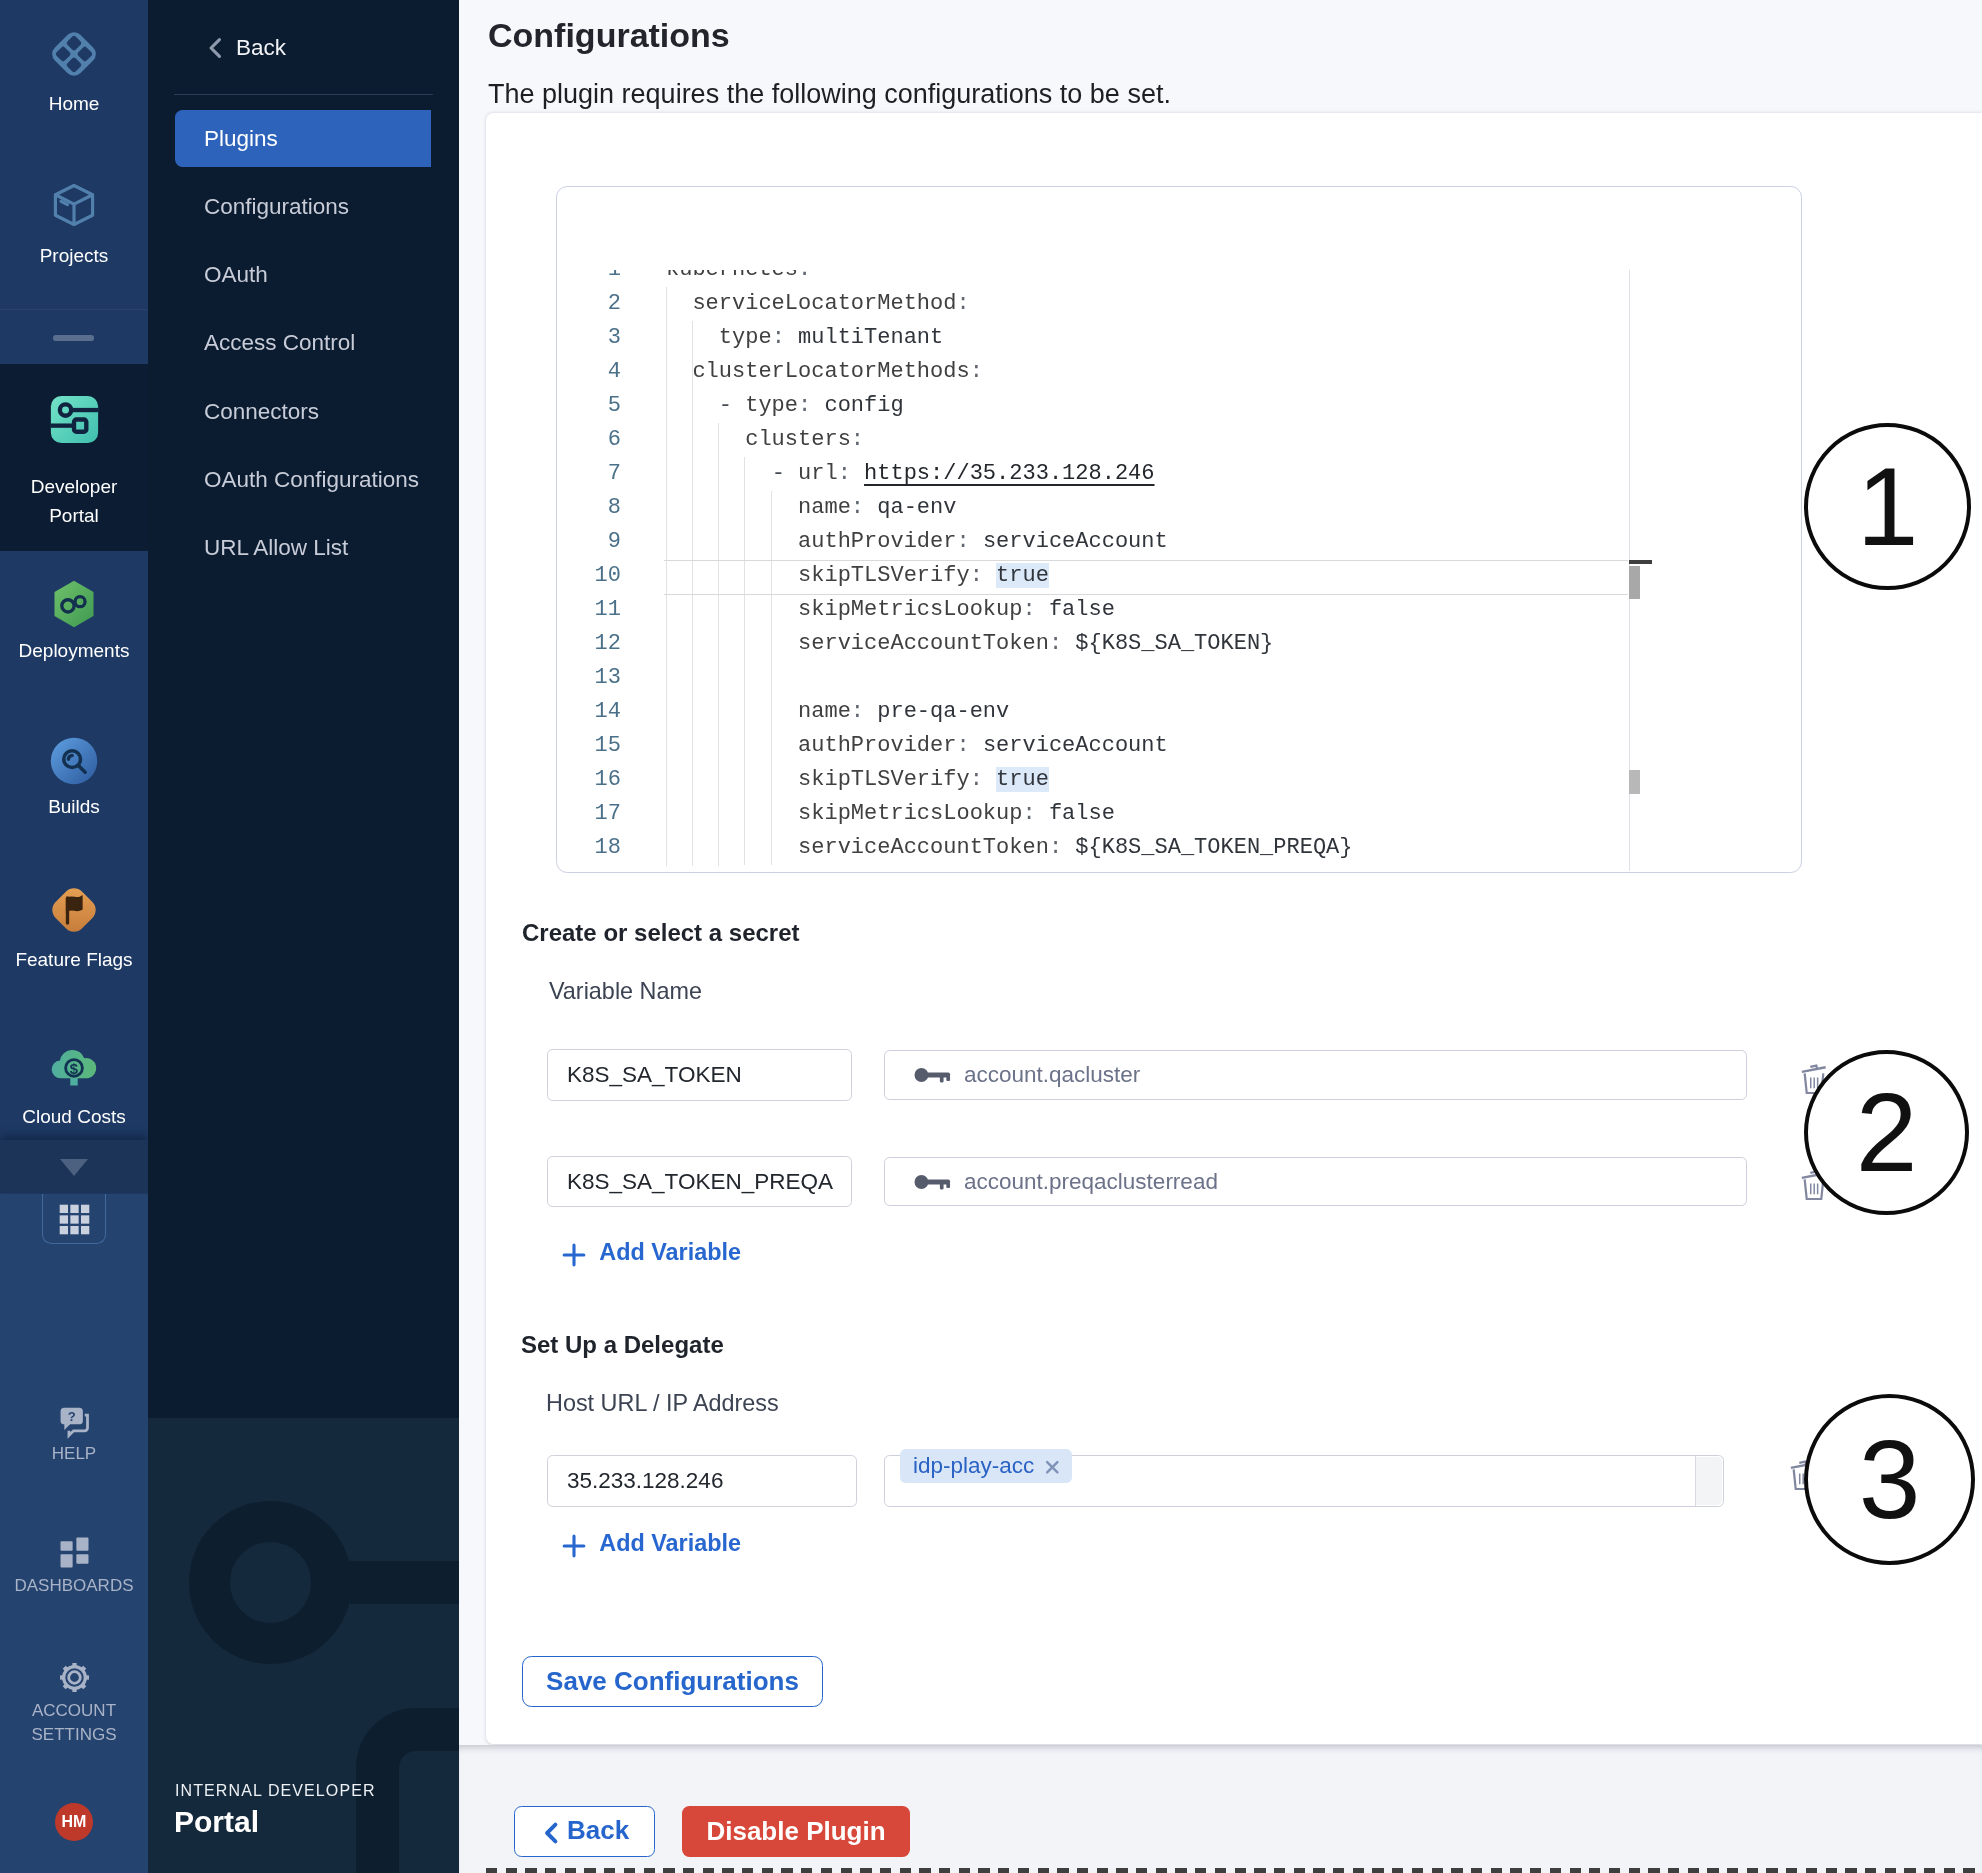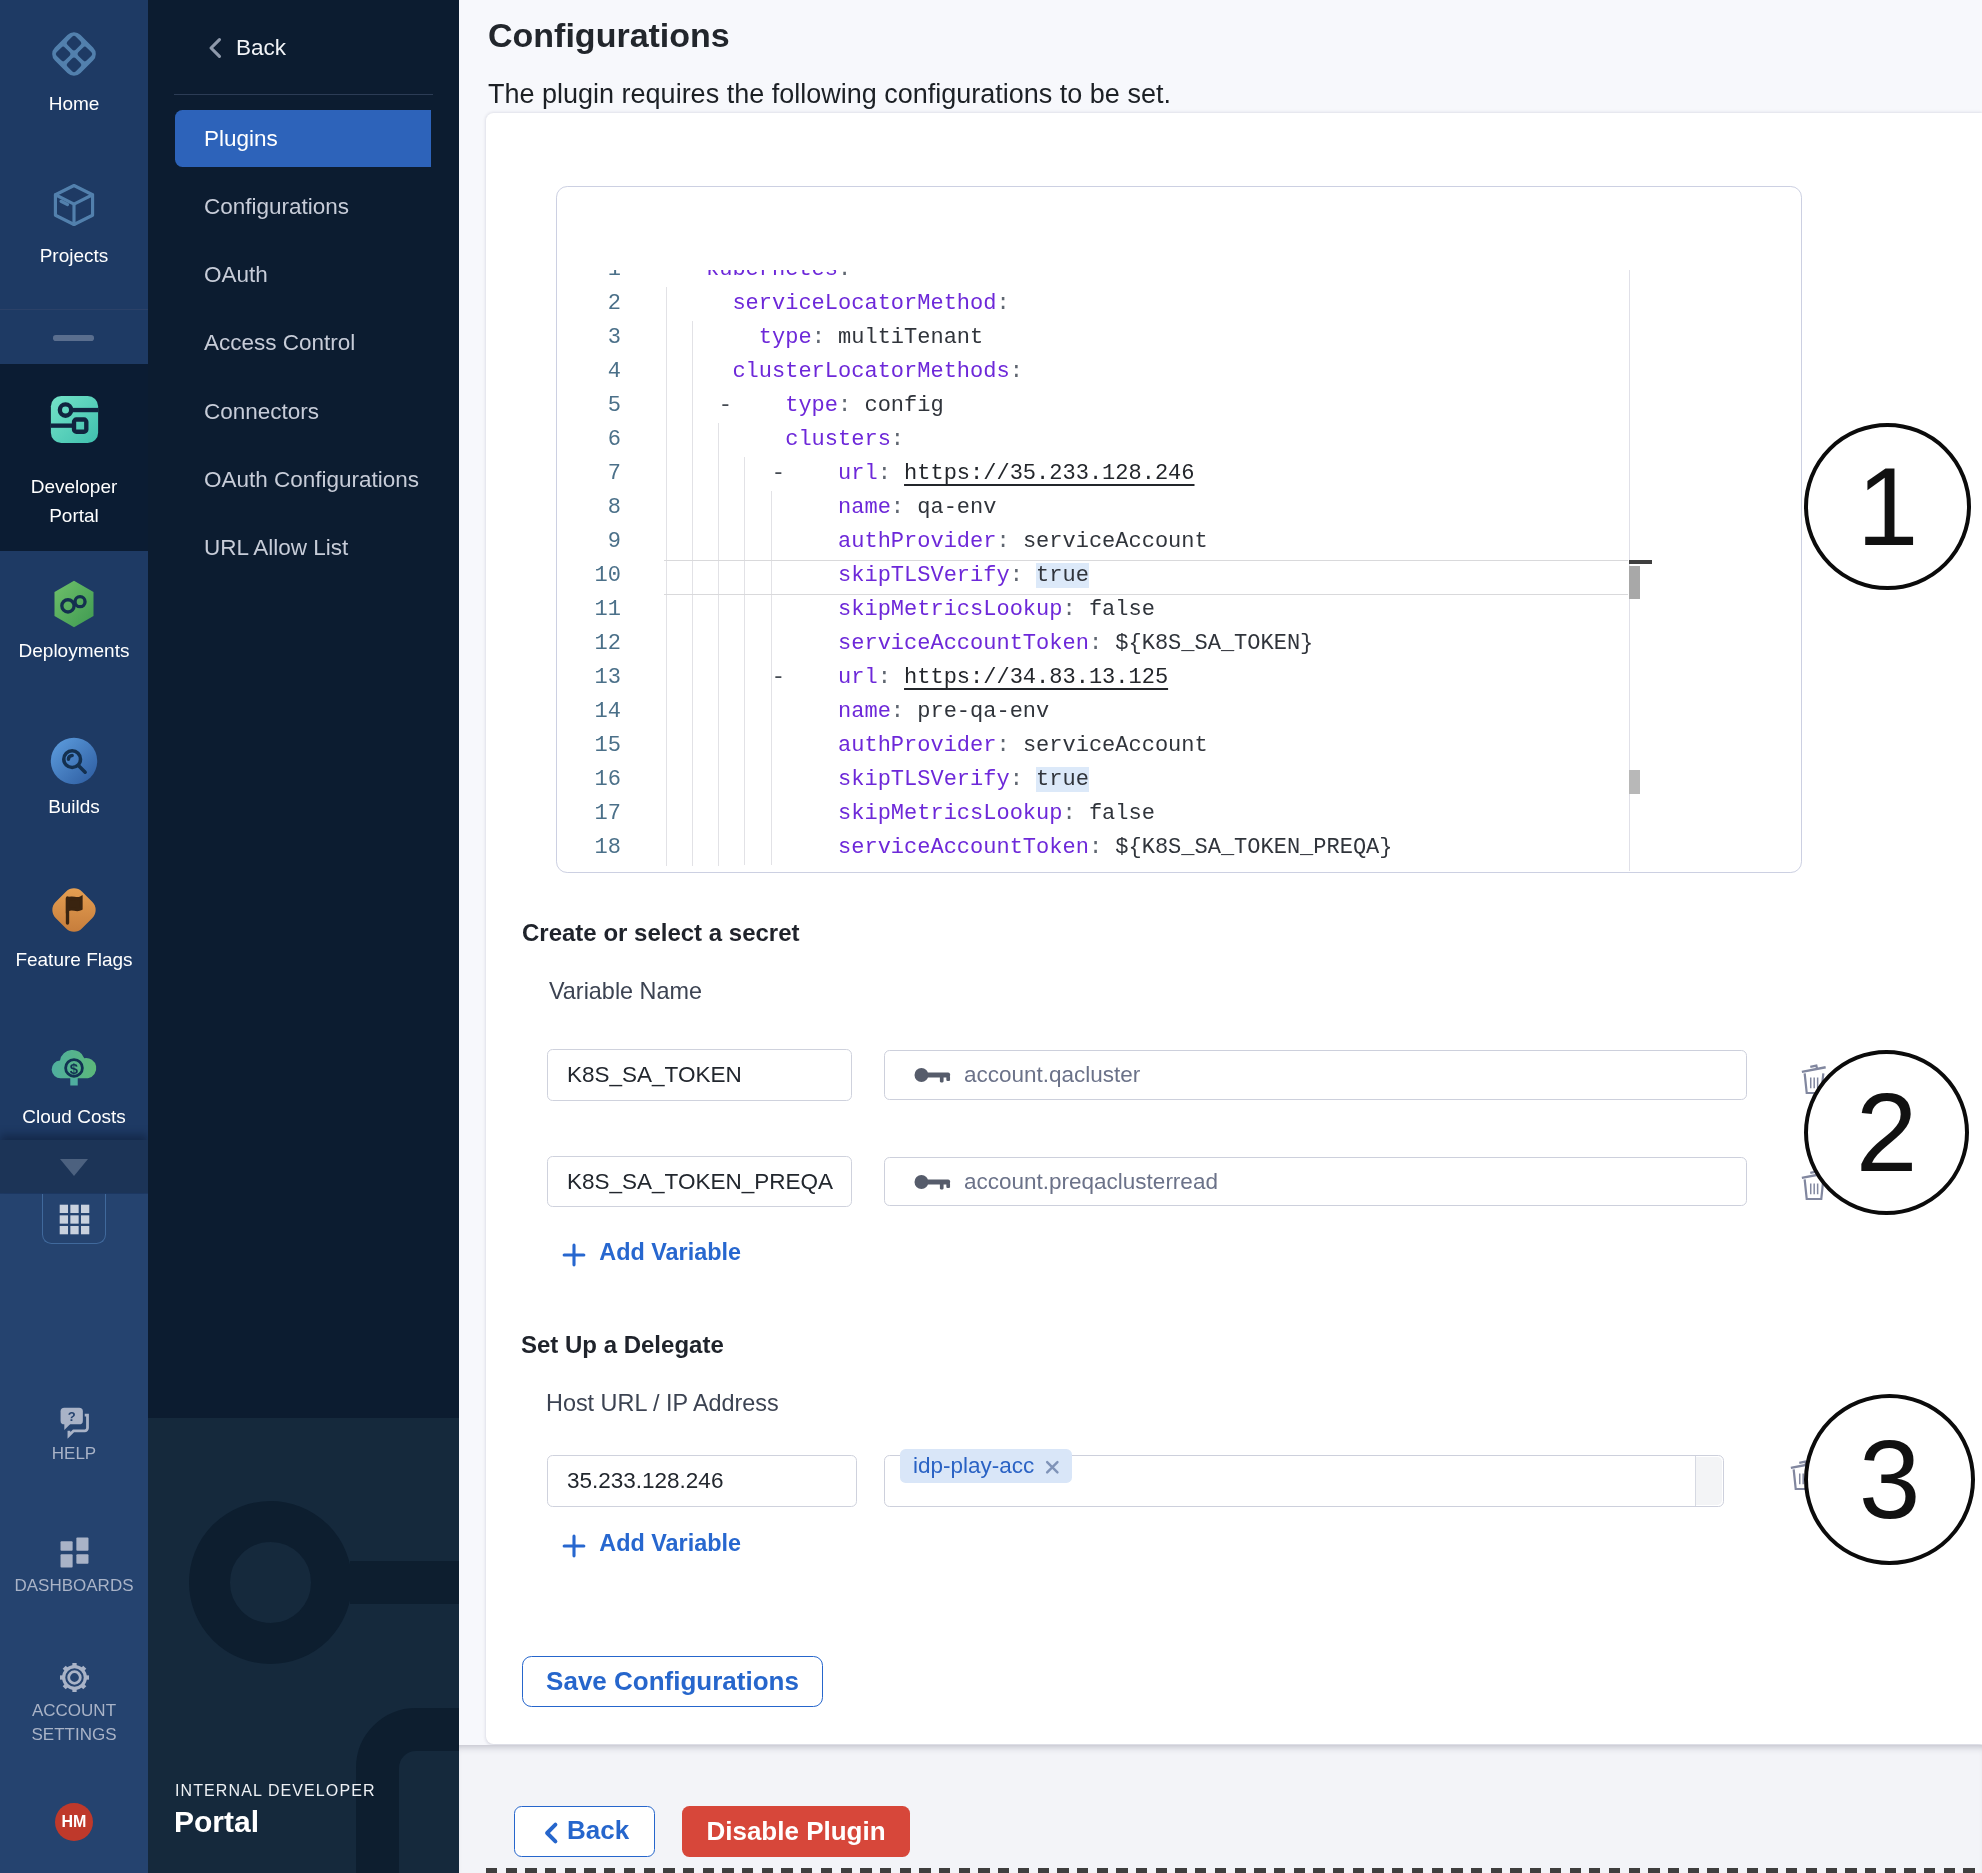--- a/index.html
+++ b/index.html
@@ -61,21 +61,21 @@
 #ycopy { position:absolute; left:373px; top:23.4px; line-height:0; }
 #yread { position:absolute; left:880px; top:28px; width:119px; height:36px; border:1.4px solid #ccd0dd;
   border-radius:7.5px; font-size:20.6px; color:#272b33; text-align:center; line-height:34px; background:#fff; }
 #yedit { position:absolute; left:1035px; top:20.6px; width:178px; height:55px; border:1.9px solid #2766cf;
   border-radius:9.4px; font-size:26px; font-weight:bold; color:#2766cf; text-align:center; line-height:52px; background:#fff; }
 #ycode { position:absolute; left:0; top:83px; width:1243px; height:601px; overflow:hidden;
   font-family:"Liberation Mono", monospace; font-size:22px; border-radius:0 0 10.3px 10.3px; }
 .crow { position:absolute; left:0; width:100%; height:34px; line-height:34px; white-space:pre; }
 .lnum { position:absolute; left:0; width:64px; text-align:right; color:#4b7089; }
 .ctext { position:absolute; left:109px; }
-.ck { color:#6d28d9;margin-left:40px; } .cp { color:#5f6670; } .cv { color:#30343b; } .cd { color:#444a52; }
+.ck { color:#404040; } .cp { color:#5f6670; } .cv { color:#30343b; } .cd { color:#444a52; }
 .cu { color:#23262b; text-decoration:underline; text-decoration-thickness:1.9px; text-underline-offset:4.7px; }
 .chl { background:#dce9f9; }
 .iguide { position:absolute; width:0.9px; background:#e2e2e6; }
 #activeline { position:absolute; left:107px; top:290px; width:964px; height:35px;
   border-top:1.4px solid #d9d9db; border-bottom:1.4px solid #d9d9db; }
 #vtrack { position:absolute; left:1072px; top:0; width:0.9px; height:601px; background:#e0e0e8; }
 #vtick { position:absolute; left:1072px; top:290px; width:23.4px; height:3.7px; background:#3f3f3f; }
 #vthumb1 { position:absolute; left:1072px; top:296px; width:11.2px; height:33px; background:#a8a8a8; }
 #vthumb2 { position:absolute; left:1072px; top:500px; width:11.2px; height:24px; background:#b8b8b8; }
 
@@ -300,21 +300,21 @@
     <div class="crow" style="top:51px"><span class="lnum">3</span><span class="ctext">    <span class="ck">type</span><span class="cp">:</span> <span class="cv">multiTenant</span></span></div>
     <div class="crow" style="top:85px"><span class="lnum">4</span><span class="ctext">  <span class="ck">clusterLocatorMethods</span><span class="cp">:</span></span></div>
     <div class="crow" style="top:119px"><span class="lnum">5</span><span class="ctext">    <span class="cd">-</span> <span class="ck">type</span><span class="cp">:</span> <span class="cv">config</span></span></div>
     <div class="crow" style="top:153px"><span class="lnum">6</span><span class="ctext">      <span class="ck">clusters</span><span class="cp">:</span></span></div>
     <div class="crow" style="top:187px"><span class="lnum">7</span><span class="ctext">        <span class="cd">-</span> <span class="ck">url</span><span class="cp">:</span> <span class="cu">https://35.233.128.246</span></span></div>
     <div class="crow" style="top:221px"><span class="lnum">8</span><span class="ctext">          <span class="ck">name</span><span class="cp">:</span> <span class="cv">qa-env</span></span></div>
     <div class="crow" style="top:255px"><span class="lnum">9</span><span class="ctext">          <span class="ck">authProvider</span><span class="cp">:</span> <span class="cv">serviceAccount</span></span></div>
     <div class="crow" style="top:289px"><span class="lnum">10</span><span class="ctext">          <span class="ck">skipTLSVerify</span><span class="cp">:</span> <span class="cv chl">true</span></span></div>
     <div class="crow" style="top:323px"><span class="lnum">11</span><span class="ctext">          <span class="ck">skipMetricsLookup</span><span class="cp">:</span> <span class="cv">false</span></span></div>
     <div class="crow" style="top:357px"><span class="lnum">12</span><span class="ctext">          <span class="ck">serviceAccountToken</span><span class="cp">:</span> <span class="cv">${K8S_SA_TOKEN}</span></span></div>
-    <div class="crow" style="top:391px"><span class="lnum">13</span><span class="ctext">        <span class="cd">-</span> <span class="ck">url</span><span class="cp">:</span> <span class="cu">https://34.83.13.125</span></span></div>
+    <div class="crow" style="top:391px"><span class="lnum">13</span></div>
     <div class="crow" style="top:425px"><span class="lnum">14</span><span class="ctext">          <span class="ck">name</span><span class="cp">:</span> <span class="cv">pre-qa-env</span></span></div>
     <div class="crow" style="top:459px"><span class="lnum">15</span><span class="ctext">          <span class="ck">authProvider</span><span class="cp">:</span> <span class="cv">serviceAccount</span></span></div>
     <div class="crow" style="top:493px"><span class="lnum">16</span><span class="ctext">          <span class="ck">skipTLSVerify</span><span class="cp">:</span> <span class="cv chl">true</span></span></div>
     <div class="crow" style="top:527px"><span class="lnum">17</span><span class="ctext">          <span class="ck">skipMetricsLookup</span><span class="cp">:</span> <span class="cv">false</span></span></div>
     <div class="crow" style="top:561px"><span class="lnum">18</span><span class="ctext">          <span class="ck">serviceAccountToken</span><span class="cp">:</span> <span class="cv">${K8S_SA_TOKEN_PREQA}</span></span></div>
     <div id="vtrack"></div>
     <div id="vtick"></div>
     <div id="vthumb1"></div>
     <div id="vthumb2"></div>
   </div>

